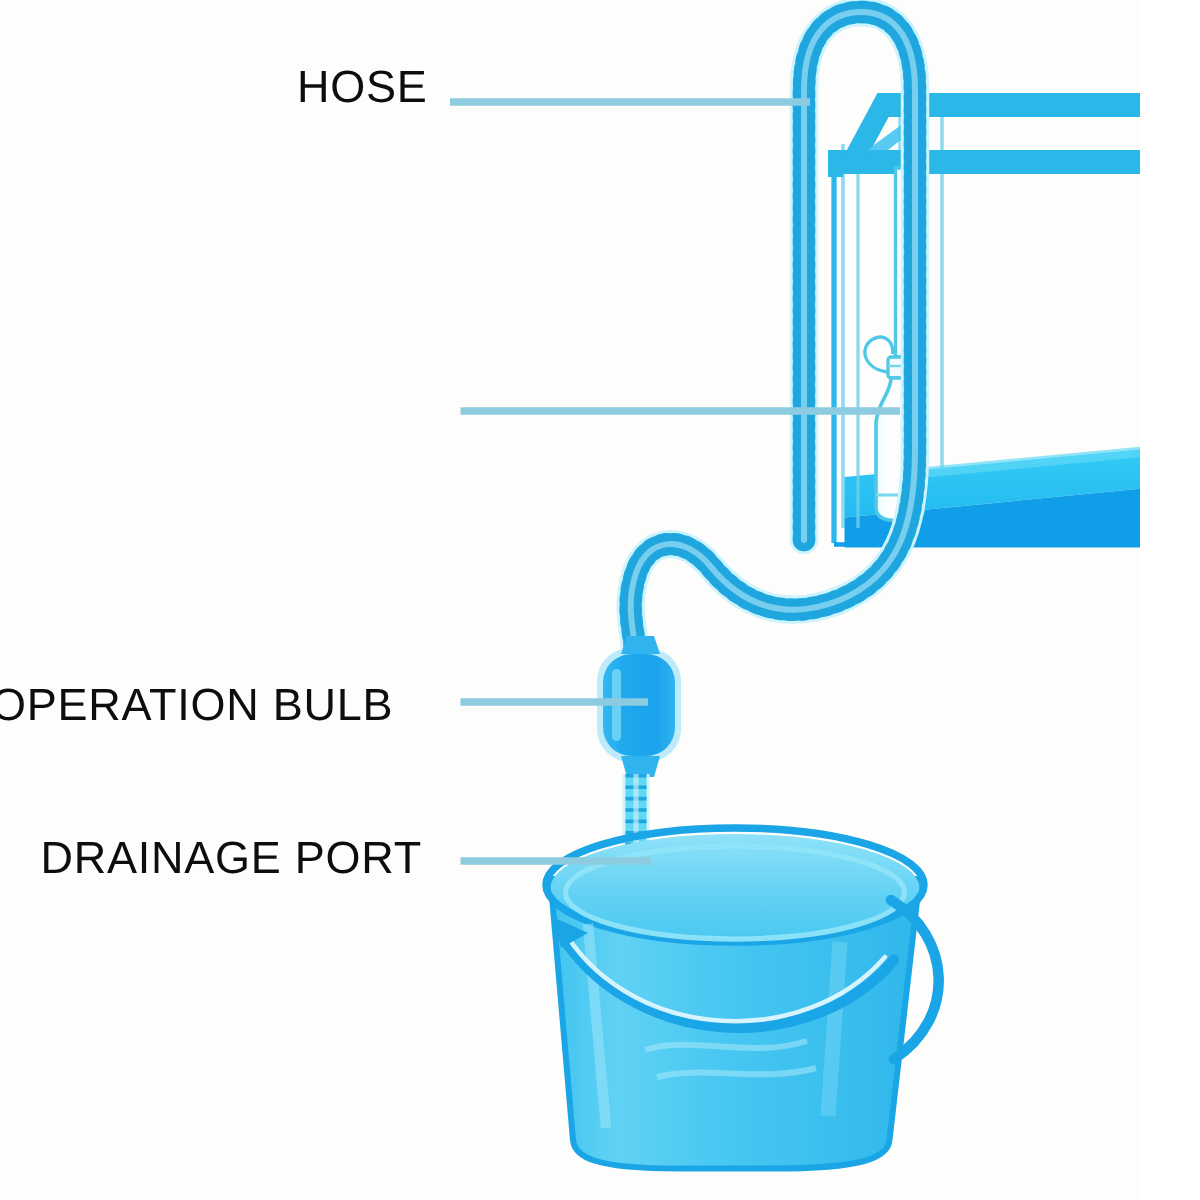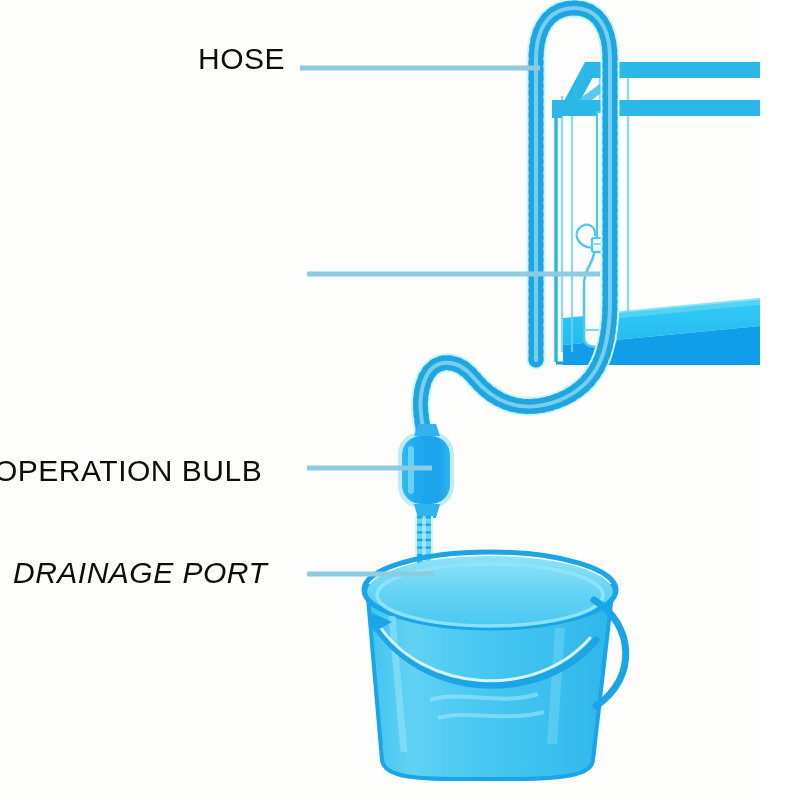--- a/index.html
+++ b/index.html
@@ -30,21 +30,21 @@
     font-family: "Liberation Sans", sans-serif;
     font-size: 30px;
     letter-spacing: 0.5px;
     color: #0d0d0d;
     white-space: nowrap;
     line-height: 1;
   }
   #label-hose      { left: 198px; top: 44px; }
   #label-inlet     { left: 70px;  top: 255px; }
   #label-bulb      { left: -6px;  top: 456px; }
-  #label-drainage  { left: 13px;  top: 558px; font-style: italic; }
+  #label-drainage  { left: 27px;  top: 558px; }
 </style>
 </head>
 <body>
 
 <div id="stage">
 
   <svg id="diagram" viewBox="0 0 800 800">
     <defs>
       <linearGradient id="bucketBody" x1="0" y1="0" x2="1" y2="0">
         <stop offset="0%" stop-color="#3FC3F0"></stop>

